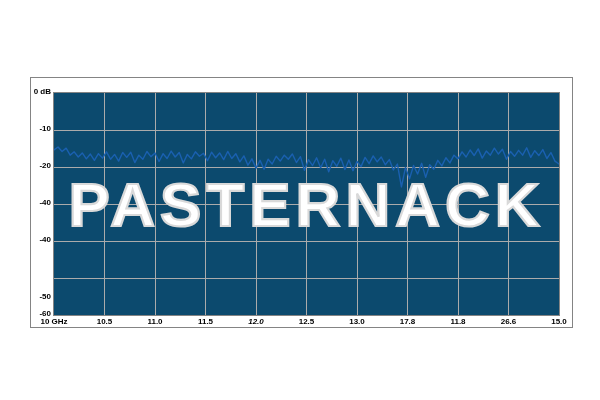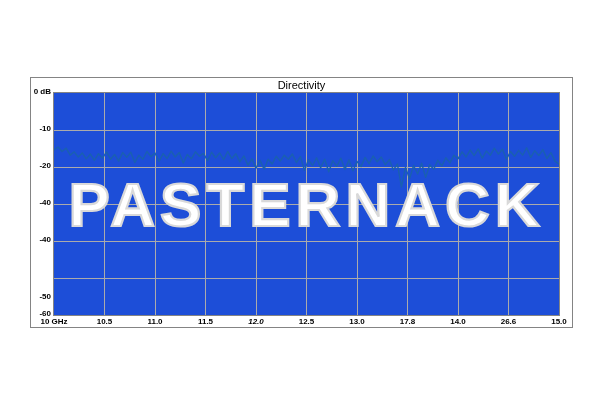--- a/index.html
+++ b/index.html
@@ -10,21 +10,21 @@
   .chartbox{
     position:absolute;left:30px;top:77px;width:541px;height:249px;
     border:1px solid #848484;background:#ffffff;
   }
   .chart-title{
     position:absolute;left:0;right:0;top:0;height:14px;
     text-align:center;font-size:11px;line-height:15px;color:#000;
   }
   .plot{
     position:absolute;left:22px;top:14px;width:505px;height:222px;
-    border:1px solid #848484;background:#1d4ed8;
+    border:1px solid #848484;background:#0c4a6e;
   }
   .gridsvg,.tracesvg{position:absolute;left:0;top:0;width:505px;height:222px;}
   .gridsvg{z-index:1;}
   .watermark{
     position:absolute;left:0;top:0;width:505px;height:222px;z-index:2;
     display:flex;align-items:center;justify-content:center;
     font-size:62px;font-weight:bold;letter-spacing:5px;white-space:nowrap;
     color:#ffffff;-webkit-text-stroke:2.2px #d9d9d9;
     pointer-events:none;
   }
@@ -36,21 +36,20 @@
   .xtick{
     position:absolute;width:56px;text-align:center;top:239px;
     font-size:8px;font-weight:bold;color:#000;line-height:10px;
   }
 </style>
 </head>
 <body>
 
 <div class="canvas">
   <div class="chartbox" style="border-color: rgb(132, 132, 132);">
-    <div class="chart-title">Directivity</div>
 
     <div class="plot" style="border-color: rgb(132, 132, 132);">
       <svg class="gridsvg" id="grid-svg" viewBox="0 0 505 222" shape-rendering="crispEdges">
           <line x1="50.5" x2="50.5" y1="0" y2="222" stroke="#ababab" stroke-width="1"></line>
           <line x1="101" x2="101" y1="0" y2="222" stroke="#ababab" stroke-width="1"></line>
           <line x1="151.5" x2="151.5" y1="0" y2="222" stroke="#ababab" stroke-width="1"></line>
           <line x1="202" x2="202" y1="0" y2="222" stroke="#ababab" stroke-width="1"></line>
           <line x1="252.5" x2="252.5" y1="0" y2="222" stroke="#ababab" stroke-width="1"></line>
           <line x1="303" x2="303" y1="0" y2="222" stroke="#ababab" stroke-width="1"></line>
           <line x1="353.5" x2="353.5" y1="0" y2="222" stroke="#ababab" stroke-width="1"></line>
@@ -81,18 +80,18 @@
       </div>
     <div id="xticks">
         <div class="xtick" style="left: -5px;">10 GHz</div>
         <div class="xtick" style="left: 45.5px;">10.5</div>
         <div class="xtick" style="left: 96px;">11.0</div>
         <div class="xtick" style="left: 146.5px;">11.5</div>
         <div class="xtick" style="left: 197px; font-style: italic;">12.0</div>
         <div class="xtick" style="left: 247.5px;">12.5</div>
         <div class="xtick" style="left: 298px;">13.0</div>
         <div class="xtick" style="left: 348.5px;">17.8</div>
-        <div class="xtick" style="left: 399px;">14.0</div>
+        <div class="xtick" style="left: 399px;">11.8</div>
         <div class="xtick" style="left: 449.5px;">26.6</div>
         <div class="xtick" style="left: 500px;">15.0</div>
       </div>
   </div>
 </div>
 
 </body></html>

